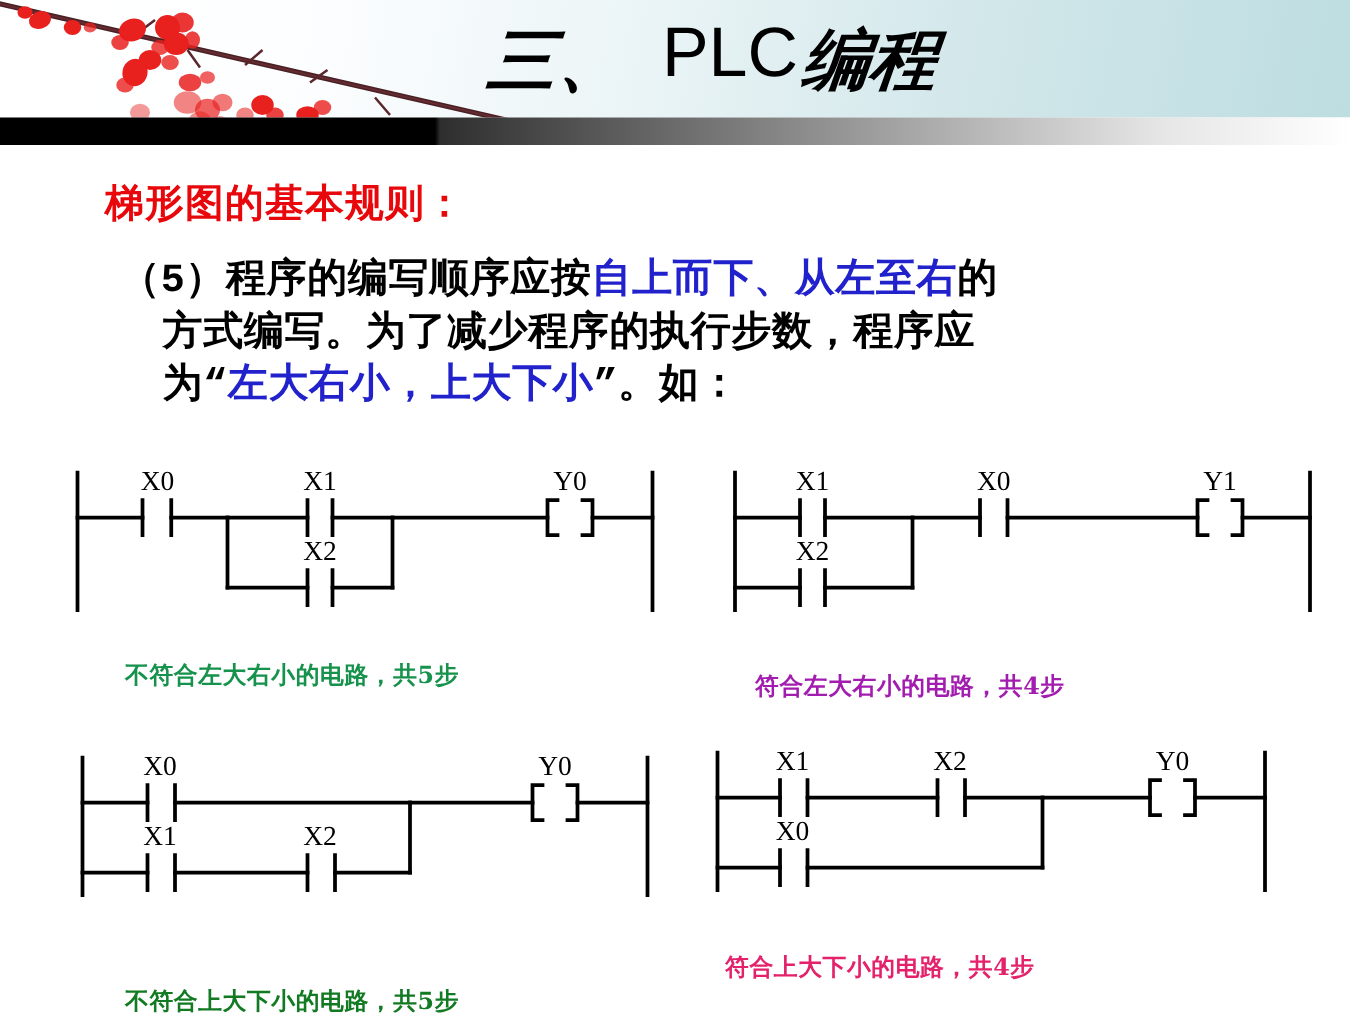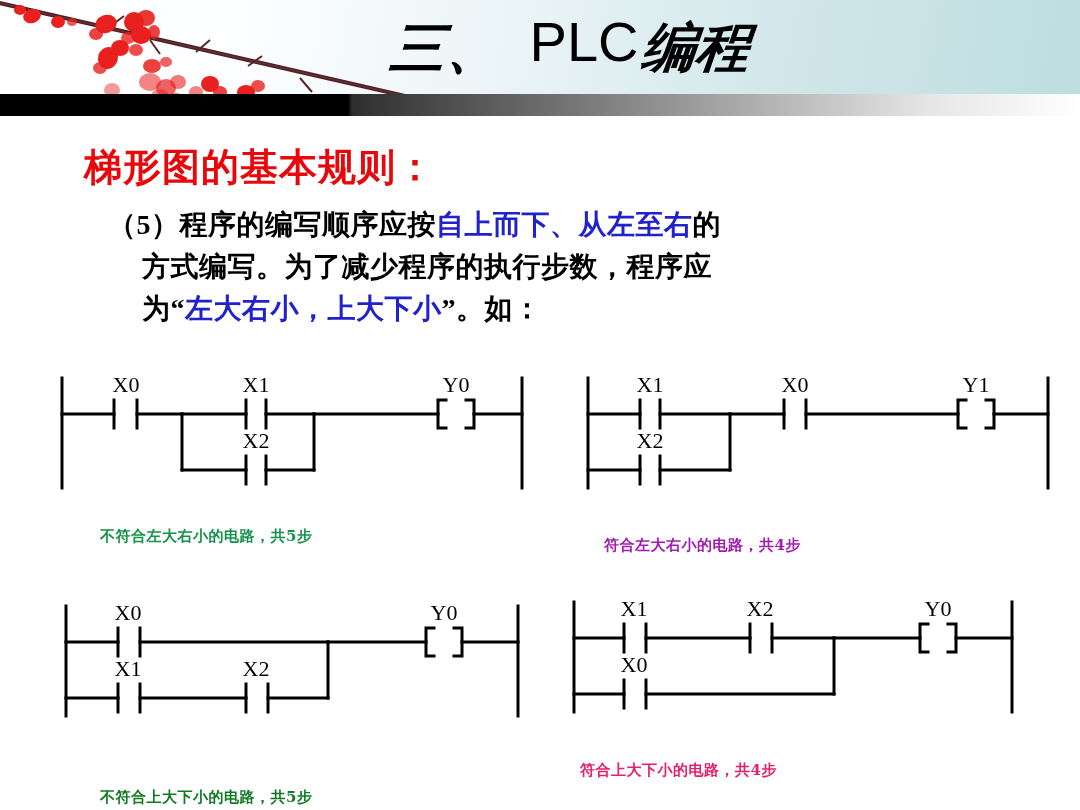--- a/index.html
+++ b/index.html
@@ -55,42 +55,42 @@
       #000000 0px, #000000 348px,
       #2e2e2e 352px, #585858 480px,
       #8b8b8b 640px, #bdbdbd 800px,
       #e6e6e6 930px, #ffffff 1080px);
   }
 
   
   .rule-title{
     position:absolute;left:84px;top:142px;
     font-family:"DejaVu Serif", serif;
-    font-size:38px;font-weight:700;color:#e8070a;
+    font-size:31px;font-weight:700;color:#e8070a;
     letter-spacing:1px;white-space:nowrap;
   }
   .para{
-    position:absolute;left:108px;top:204px;width:930px;
-    font-family:Liberation Serif, serif;
-    font-size:28px;font-weight:700;color:#000;
+    position:absolute;left:96px;top:204px;width:930px;
+    font-family:Liberation Mono, monospace;
+    font-size:32px;font-weight:700;color:#000;
     line-height:42px;letter-spacing:0.5px;
   }
   .para .ln{display:block;white-space:nowrap;}
   .para .ln2,.para .ln3{padding-left:34px;}
   .blue{color:#2222cc;}
 
   
   .ladder{position:absolute;}
   .ladder svg{display:block;}
 
   
   .cap{
     position:absolute;
     font-family:"DejaVu Serif", serif;
-    font-size:15px;font-weight:700;
+    font-size:19px;font-weight:700;
     white-space:nowrap;letter-spacing:0.5px;
   }
   .cap-g1{left:100px;top:527px;color:#16924c;}
   .cap-p1{left:604px;top:536px;color:#e8387f;}
   .cap-g2{left:100px;top:741px;color:#127a22;}
   .cap-p2{left:580px;top:761px;color:#e4226b;}
 </style>
 </head>
 <body>
 

